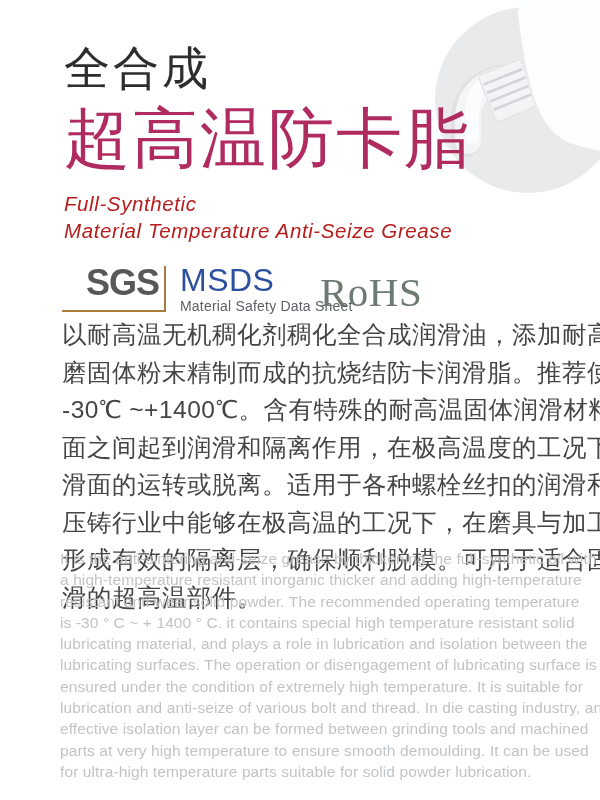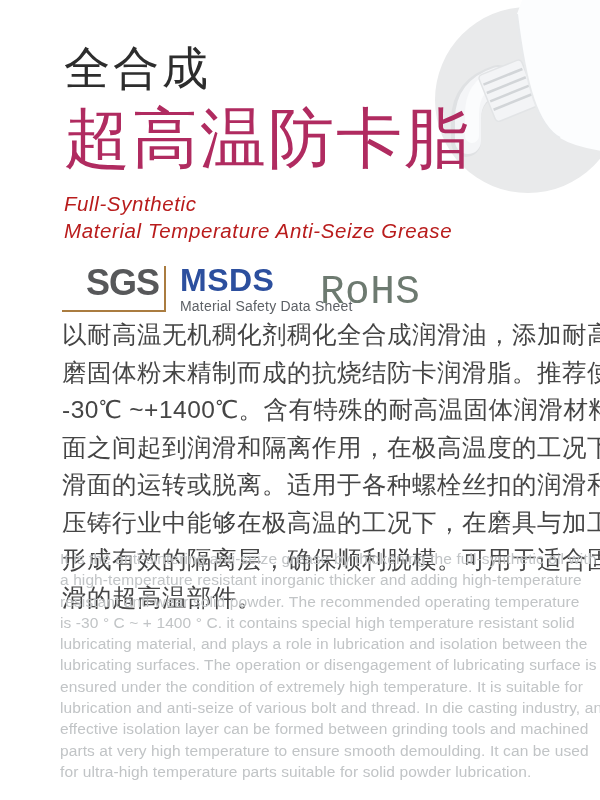--- a/index.html
+++ b/index.html
@@ -89,36 +89,36 @@
     width: 2px; height: 46px;
     background: #aa7c40;
   }
   .msds-logo {
     margin-left: 14px;
     margin-top: 2px;
     width: 118px;
   }
   .msds-text {
     font-size: 32px;
-    font-weight: 700;
+    font-weight: 400;
     color: #2c4f9e;
     line-height: 1;
     letter-spacing: 0.5px;
   }
   .msds-sub {
     font-size: 14px;
     color: #5d6166;
     margin-top: 2px;
     letter-spacing: 0.2px;
     white-space: nowrap;
   }
   .rohs-logo {
     margin-left: 22px;
     margin-top: 2px;
-    font-family: Liberation Mono, monospace;
+    font-family: Liberation Serif, serif;
     font-size: 41px;
     color: #6d7a70;
     line-height: 1.05;
     letter-spacing: 0.5px;
   }
 
   
   .desc-cn {
     position: absolute;
     left: 62px;

